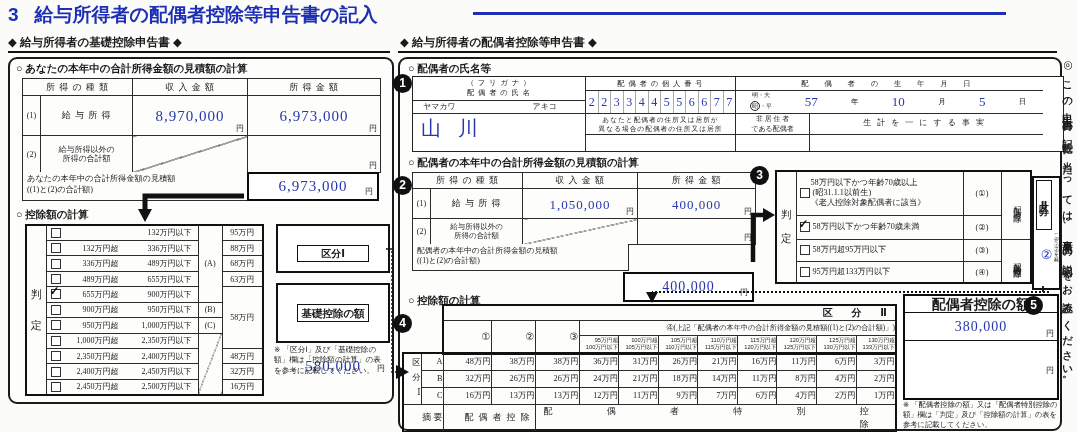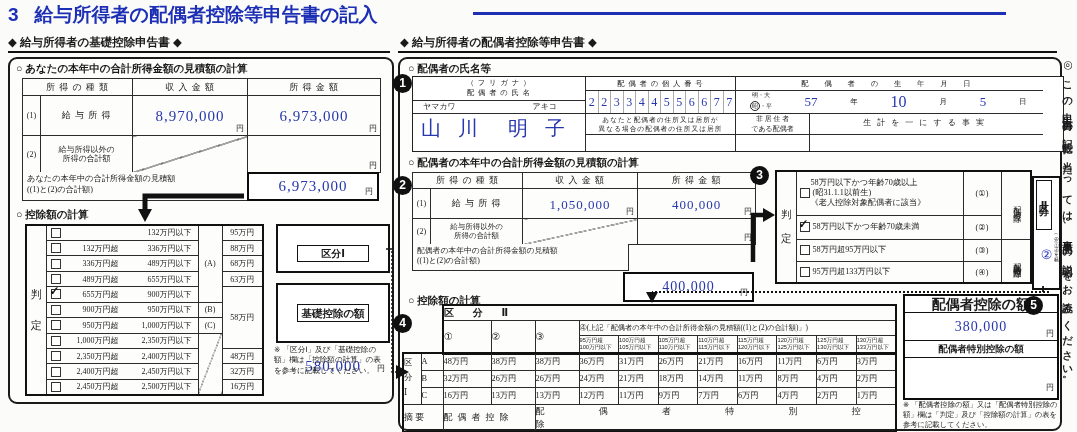--- a/index.html
+++ b/index.html
@@ -55,21 +55,21 @@
   .rj-main .cbl{display:flex;align-items:center;gap:3px;padding-left:3px;}
   .rj-num{text-align:center;font-size:8.5px;}
   .rj-judge div{font-size:10.5px;text-align:center;margin:10px 0;}
   #rj-body tr:nth-child(1){height:44px;}
   #rj-body tr:nth-child(2){height:24px;}
   #rj-body tr:nth-child(3){height:22px;}
   #rj-body tr:nth-child(4){height:22px;}
   .kojo1{writing-mode:vertical-rl;font-size:8.5px;letter-spacing:2px;text-align:center;}
   .kojo2{writing-mode:vertical-rl;font-size:5.5px;letter-spacing:1px;text-align:center;}
   
-  .bigh td,.bigb td{text-align:left;}
+  .bigh td,.bigb td{text-align:right;}
   .range-cell{font-size:5.7px;line-height:1.25;}
   .bigb td{font-size:8.3px;}
   .big-side{font-size:9px;}
   .big-side span{display:block;line-height:1.8;}
   svg.overlay{position:absolute;left:0;top:0;z-index:5;pointer-events:none;}
 </style>
 </head>
 <body>
 
 <div class="abs sans" style="left:8px;top:2px;height:26px;display:flex;align-items:center;font-weight:bold;font-size:19px;color:#1c2fb5;">
@@ -286,21 +286,20 @@
 
   <div class="abs small-hdr" style="left:0;top:1px;width:172px;">
     <span>（ フ リ ガ ナ ）</span><br><span>配 偶 者 の 氏 名</span>
   </div>
   <div class="abs" style="left:0;top:24px;width:172px;height:12px;font-size:8px;display:flex;">
     <span style="padding-left:10px;">ヤマカワ</span>
     <span style="margin-left:auto;padding-right:28px;">アキコ</span>
   </div>
   <div class="abs blue" style="left:0;top:38px;width:172px;font-size:20px;display:flex;">
     <span style="padding-left:8px;letter-spacing:6px;">山 川</span>
-    <span style="margin-left:auto;padding-right:14px;letter-spacing:6px;">明 子</span>
   </div>
 
   <div class="abs small-hdr" style="left:173px;top:2px;width:149px;">配 偶 者 の 個 人 番 号</div>
   <div class="abs" id="mynumber-digits" style="left:173px;top:14px;width:149px;height:22px;display:flex;">
       <span style="flex: 1 1 0%; text-align: center; font-size: 12px; line-height: 22px; color: rgb(39, 55, 174); border-right: 1px solid rgb(170, 170, 170);">2</span>
       <span style="flex: 1 1 0%; text-align: center; font-size: 12px; line-height: 22px; color: rgb(39, 55, 174); border-right: 1px solid rgb(170, 170, 170);">2</span>
       <span style="flex: 1 1 0%; text-align: center; font-size: 12px; line-height: 22px; color: rgb(39, 55, 174); border-right: 1px solid rgb(170, 170, 170);">3</span>
       <span style="flex: 1 1 0%; text-align: center; font-size: 12px; line-height: 22px; color: rgb(39, 55, 174); border-right: 1px solid rgb(170, 170, 170);">3</span>
       <span style="flex: 1 1 0%; text-align: center; font-size: 12px; line-height: 22px; color: rgb(39, 55, 174); border-right: 1px solid rgb(170, 170, 170);">4</span>
       <span style="flex: 1 1 0%; text-align: center; font-size: 12px; line-height: 22px; color: rgb(39, 55, 174); border-right: 1px solid rgb(170, 170, 170);">4</span>
@@ -313,21 +312,21 @@
     </div>
 
   <div class="abs small-hdr" style="left:323px;top:2px;width:307px;letter-spacing:7px;">配 偶 者 の 生 年 月 日</div>
   <div class="abs" style="left:323px;top:14px;width:50px;height:22px;font-size:6px;text-align:center;line-height:1.6;">
     <span>明・大</span><br>
     <span><span style="border:1px solid #222;border-radius:50%;display:inline-block;width:8px;height:8px;line-height:8px;">昭</span><span>・平</span></span>
   </div>
   <div class="abs" style="left:375px;top:14px;width:255px;height:22px;display:flex;align-items:center;justify-content:space-around;">
     <span class="blue" style="font-size:13px;">57</span>
       <span style="font-size:7.5px;">年</span>
-    <span class="blue" style="font-size:16px;">10</span>
+    <span class="blue" style="font-size:13px;">10</span>
       <span style="font-size:7.5px;">月</span>
     <span class="blue" style="font-size:13px;">5</span>
       <span style="font-size:7.5px;">日</span>
   </div>
 
   <div class="abs" style="left:173px;top:38px;width:149px;font-size:6.7px;text-align:center;line-height:1.4;letter-spacing:1px;">
     <span>あなたと配偶者の住所又は居所が</span><br><span>異なる場合の配偶者の住所又は居所</span>
   </div>
   <div class="abs" style="left:323px;top:38px;width:73px;font-size:7px;text-align:center;line-height:1.4;">
     <span>非 居 住 者</span><br><span>である配偶者</span>
@@ -563,21 +562,20 @@
     </tr>
   </tbody>
 </table>
 
 <div class="abs" style="left:903px;top:294px;width:152px;height:102px;border:2.6px solid #0c0c0c;background:#fff;">
   <div class="sans" style="font-weight:bold;font-size:14px;text-align:center;height:16px;line-height:16px;border-bottom:1.4px solid #111;">配偶者控除の額</div>
   <div class="val" style="height:27px;display:flex;align-items:center;justify-content:center;border-bottom:1.4px solid #111;">
     <span class="num blue" style="font-size:14px;">380,000</span>
       <span class="yen">円</span>
   </div>
-  <div class="sans" style="font-weight:bold;font-size:9.5px;text-align:center;height:16px;line-height:16px;border-bottom:1.4px solid #111;">配偶者特別控除の額</div>
   <div class="val" style="height:36px;position:relative;">
     <span class="num blue" style="font-size:14px;"></span><span class="yen">円</span>
   </div>
 </div>
 <div class="abs note" style="left:903px;top:400px;width:156px;font-size:7.3px;">※ 「配偶者控除の額」又は「配偶者特別控除の額」欄は「判定」及び「控除額の計算」の表を参考に記載してください。</div>
 
 <div class="abs vrl" style="left:1060px;top:58px;height:370px;font-size:10.5px;letter-spacing:3.5px;font-weight:bold;">◎この申告書の記載に当たっては、裏面の説明をお読みください。</div>
 
 <div class="marker" style="left:393px;top:74px;">1</div>
 <div class="marker" style="left:393px;top:176px;">2</div>

